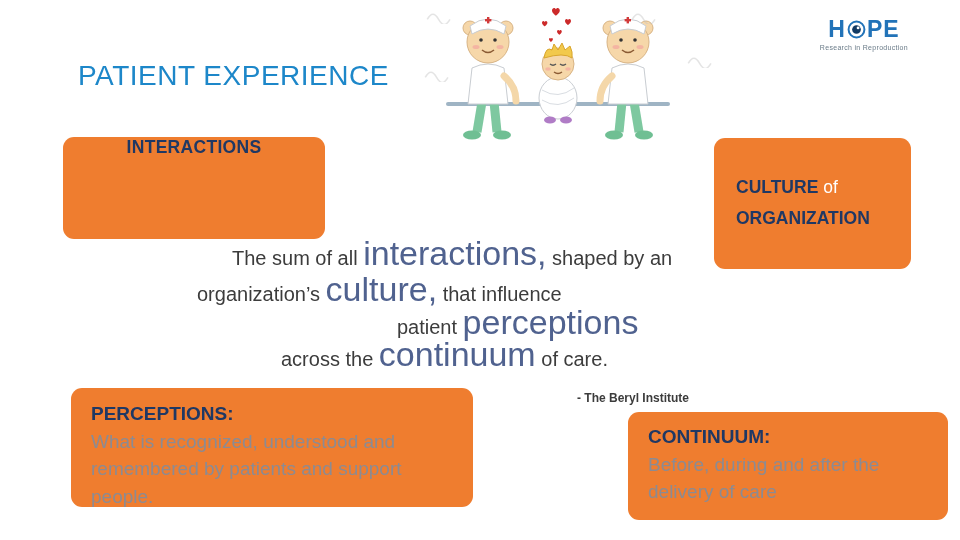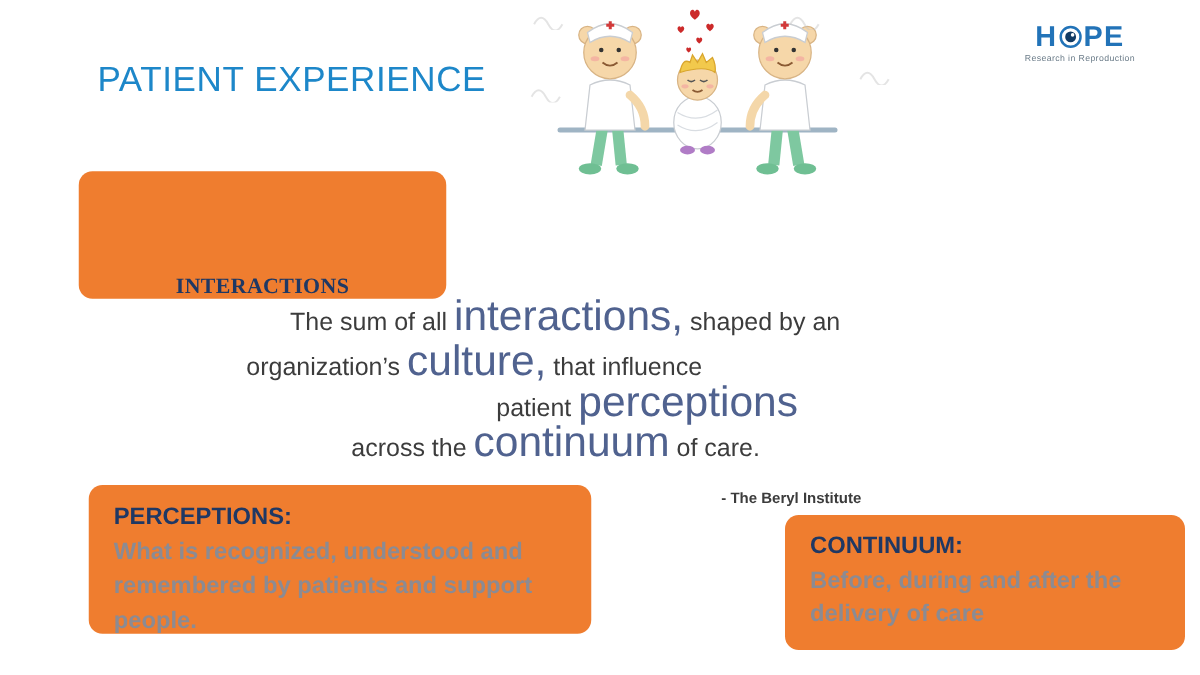--- a/index.html
+++ b/index.html
@@ -1,38 +1,38 @@
 <!DOCTYPE html>
 <html><head>
 <meta charset="utf-8">
 <style>
   * { margin:0; padding:0; box-sizing:border-box; }
   html,body { background:#ffffff; }
   body { font-family:"Liberation Sans", sans-serif; }
   .slide { position:relative; width:960px; height:540px; background:#ffffff; overflow:hidden; }
 
-  .title { position:absolute; left:78px; top:48px; font-size:28px; font-weight:500;
+  .title { position:absolute; left:78px; top:60px; font-size:28px; font-weight:500;
            color:#1d87c9; letter-spacing:.5px; }
 
   
   .logo { position:absolute; right:52px; top:16px; text-align:center; }
   .logo-row { display:flex; align-items:center; justify-content:center; gap:1px;
               color:#2273b8; font-weight:bold; font-size:23px; letter-spacing:1px; }
   .logo-eye { width:19px; height:19px; }
   .logo-sub { font-size:7px; color:#6a7b88; letter-spacing:.3px; margin-top:1px; }
 
   
   .box { position:absolute; background:#ef7d2f; border-radius:11px; color:#1f3864; }
   .box-heading { font-weight:bold; color:#1f3864; }
-  .box-body { color:#8b8b93; font-weight:bold; }
+  .box-body { color:#8b8b93; font-weight:normal; }
   .of { color:#ffffff; font-weight:normal; }
 
-  .interactions { left:63px; top:137px; width:294px; height:102px;
-                  display:flex; align-items:flex-end; justify-content:center;
-                  font-size:17.5px; letter-spacing:.3px;font-family:Liberation Serif, serif; }
+  .interactions { left:63px; top:137px; width:262px; height:102px;
+                  display:flex; align-items:flex-start; justify-content:center;
+                  font-size:17.5px; letter-spacing:.3px; }
   .culture { left:714px; top:138px; width:197px; height:131px;
              padding:34px 0 0 22px; font-size:17.5px; line-height:31px; }
   .perceptions { left:71px; top:388px; width:402px; height:119px;
                  padding:12px 20px; font-size:19px; line-height:27.5px; }
   .continuum { left:628px; top:412px; width:320px; height:108px;
                padding:11px 20px; font-size:19px; line-height:27.5px; }
 
   
   .def-line { position:absolute; white-space:nowrap; font-size:20px; color:#3c3c3c; }
   .def-big { font-size:34px; color:#50628f; }
@@ -135,20 +135,24 @@
       <path d="M2,10 q5,-9 10,0 t10,0" stroke="#c5c5c5" stroke-width="1.4" fill="none"></path>
     </svg>
   <svg class="watermark w5" viewBox="0 0 150 14">
       <path d="M2,9 q6,-7 12,0 t12,0 t12,0 t12,0 t12,0 t12,0 t12,0 t12,0 t12,0 t12,0" stroke="#cccccc" stroke-width="1.2" fill="none"></path>
     </svg>
 
   <div class="box interactions">
     <span class="box-heading">INTERACTIONS</span>
   </div>
 
+  <div class="box culture">
+    <div><span class="box-heading">CULTURE</span><span class="of"> of</span></div>
+    <div class="box-heading">ORGANIZATION</div>
+  </div>
 
   <div class="def-line l2">
     <span>organization’s </span><span class="def-big">culture,</span><span> that influence</span>
   </div>
   <div class="def-line l1">
     <span>The sum of all </span><span class="def-big">interactions,</span><span> shaped by an</span>
   </div>
   <div class="def-line l3">
     <span>patient </span><span class="def-big">perceptions</span>
   </div>

